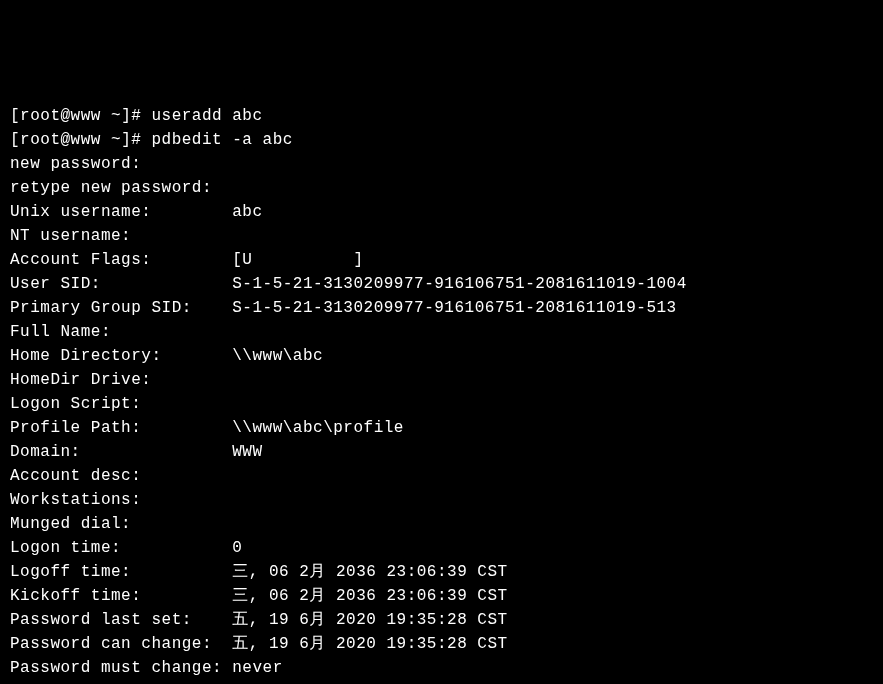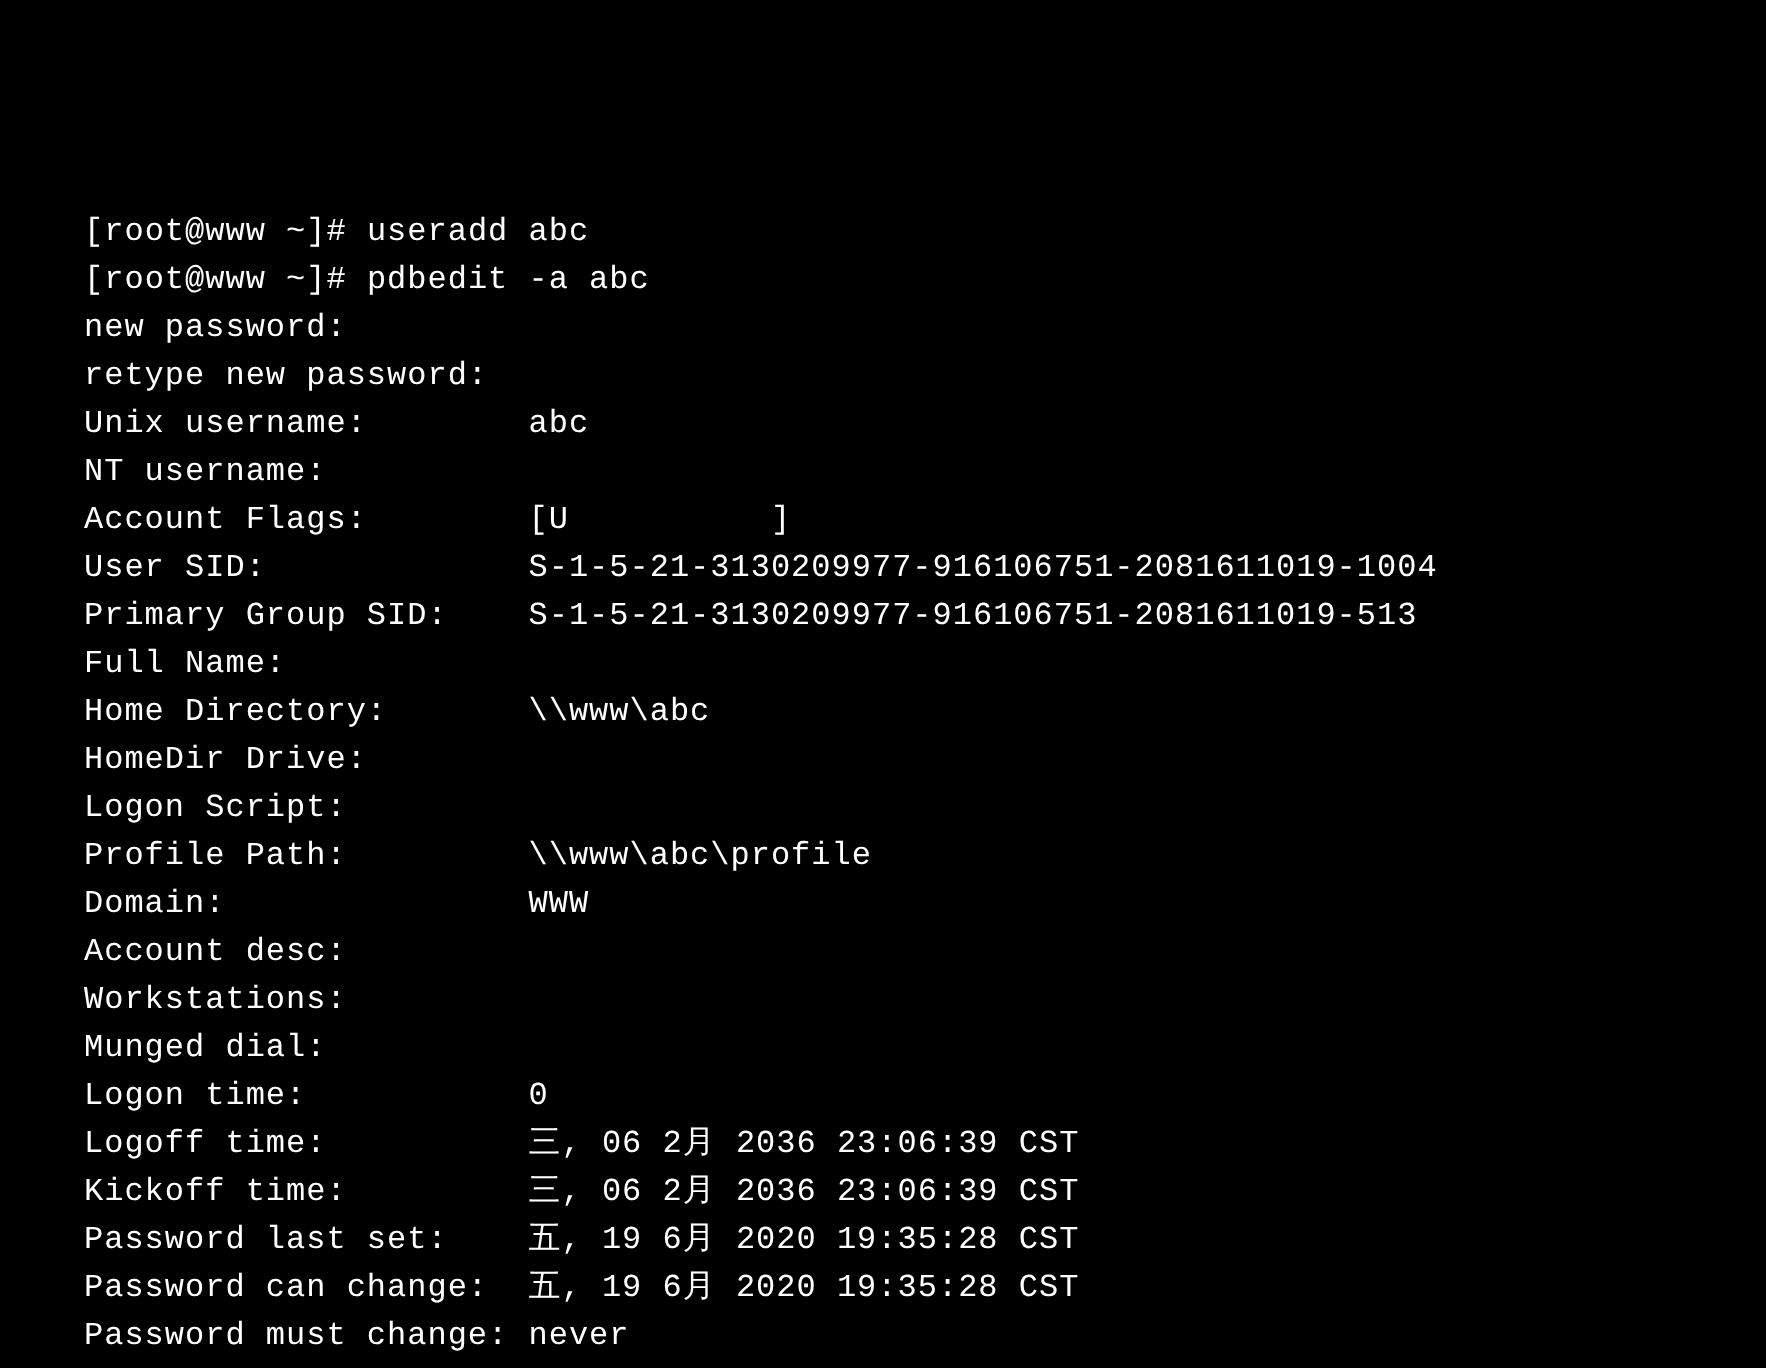--- a/index.html
+++ b/index.html
@@ -15,21 +15,20 @@
       line-height: 1.5;
       padding: 8px 10px;
       width: 883px;
       height: 684px;
       overflow: hidden;
       white-space: pre;
       letter-spacing: 0.5px;
     }
     .line {
       display: block;
-      margin-left: 32px;
     }
   </style>
 </head>
 <body>
 
 
 
 <div><span class="line"><span>[</span><span>root@www</span><span> ~</span><span>]# </span><span>useradd abc</span></span><span class="line"><span>[</span><span>root@www</span><span> ~</span><span>]# </span><span>pdbedit -a abc</span></span><span class="line">new password:</span><span class="line">retype new password:</span><span class="line"><span>Unix username:        </span><span>abc</span></span><span class="line"><span>NT username:</span><span></span></span><span class="line"><span>Account Flags:        </span><span>[U          ]</span></span><span class="line"><span>User SID:             </span><span>S-1-5-21-3130209977-916106751-2081611019-1004</span></span><span class="line"><span>Primary Group SID:    </span><span>S-1-5-21-3130209977-916106751-2081611019-513</span></span><span class="line"><span>Full Name:</span><span></span></span><span class="line"><span>Home Directory:       </span><span>\\www\abc</span></span><span class="line"><span>HomeDir Drive:</span><span></span></span><span class="line"><span>Logon Script:</span><span></span></span><span class="line"><span>Profile Path:         </span><span>\\www\abc\profile</span></span><span class="line"><span>Domain:               </span><span>WWW</span></span><span class="line"><span>Account desc:</span><span></span></span><span class="line"><span>Workstations:</span><span></span></span><span class="line"><span>Munged dial:</span><span></span></span><span class="line"><span>Logon time:           </span><span>0</span></span><span class="line"><span>Logoff time:          </span><span>三, 06 2月 2036 23:06:39 CST</span></span><span class="line"><span>Kickoff time:         </span><span>三, 06 2月 2036 23:06:39 CST</span></span><span class="line"><span>Password last set:    </span><span>五, 19 6月 2020 19:35:28 CST</span></span><span class="line"><span>Password can change:  </span><span>五, 19 6月 2020 19:35:28 CST</span></span><span class="line"><span>Password must change: </span><span>never</span></span><span class="line"><span>Last bad password   : </span><span>0</span></span></div>
 
 

